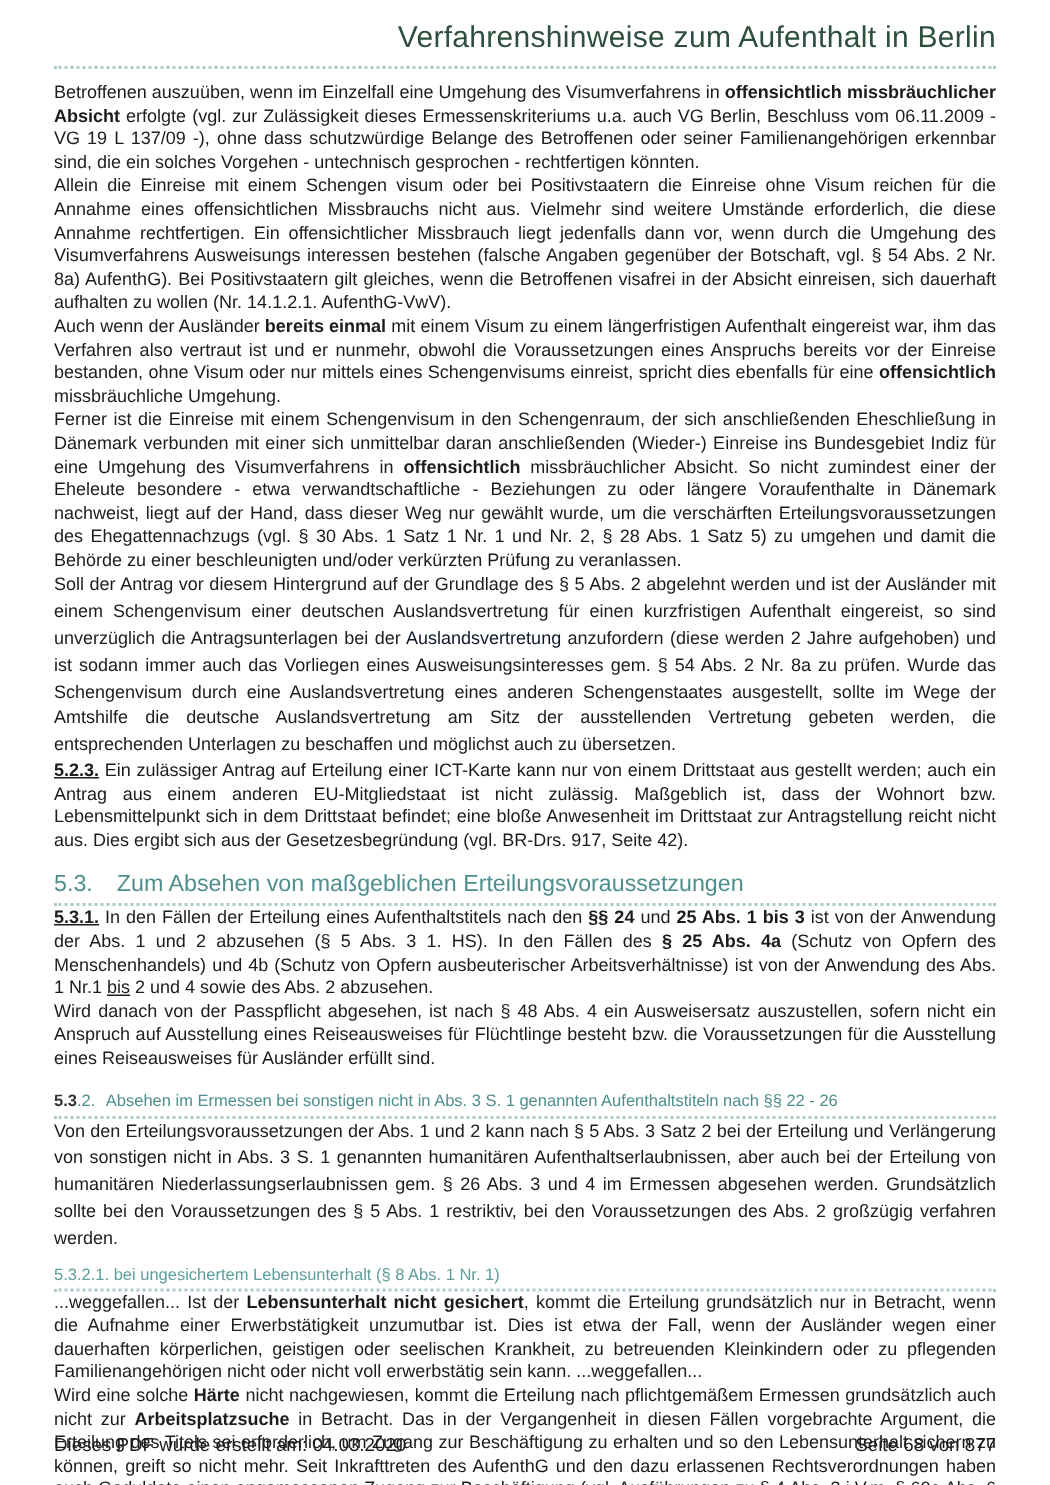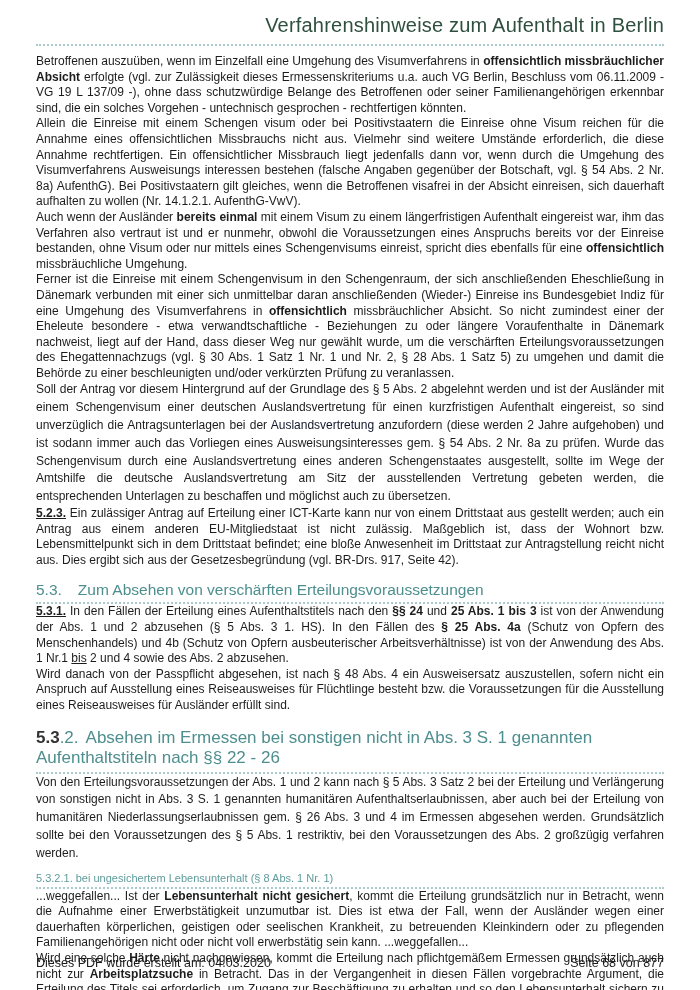--- a/index.html
+++ b/index.html
@@ -43,21 +43,21 @@
   h2.h53 {
     font-size:15.5px;
     font-weight:400;
     color:#4e8e8e;
     margin:13px 0 0 0;
     padding-bottom:3px;
     border-bottom:2px dotted #a9cbcb;
   }
   h2.h53 .num { margin-right:16px; }
   h3.h532 {
-    font-size:17px;
+    font-size:11px;
     font-weight:400;
     color:#4e8e8e;
     margin:14px 0 0 0;
     padding-bottom:4px;
     border-bottom:2px dotted #a9cbcb;
   }
   h3.h532 b.num { color:#333333; font-weight:700; }
   h3.h532 .gap { margin-left:7px; }
   h4.h5321 {
     font-size:11px;
@@ -90,21 +90,21 @@
   <p class="body"><span>Allein die Einreise mit einem Schengen visum oder bei Positivstaatern die Einreise ohne Visum reichen für die Annahme eines offensichtlichen Missbrauchs nicht aus. Vielmehr sind weitere Umstände erforderlich, die diese Annahme rechtfertigen. Ein offensichtlicher Missbrauch liegt jedenfalls dann vor, wenn durch die Umgehung des Visumverfahrens Ausweisungs interessen bestehen (falsche Angaben gegenüber der Botschaft, vgl. § 54 Abs. 2 Nr. 8a) AufenthG). Bei Positivstaatern gilt gleiches, wenn die Betroffenen visafrei in der Absicht einreisen, sich dauerhaft aufhalten zu wollen (Nr. 14.1.2.1. AufenthG-VwV).</span></p>
 
   <p class="body"><span>Auch wenn der Ausländer </span><b>bereits einmal</b><span> mit einem Visum zu einem längerfristigen Aufenthalt eingereist war, ihm das Verfahren also vertraut ist und er nunmehr, obwohl die Voraussetzungen eines Anspruchs bereits vor der Einreise bestanden, ohne Visum oder nur mittels eines Schengenvisums einreist, spricht dies ebenfalls für eine </span><b>offensichtlich</b><span> missbräuchliche Umgehung.</span></p>
 
   <p class="body"><span>Ferner ist die Einreise mit einem Schengenvisum in den Schengenraum, der sich anschließenden Eheschließung in Dänemark verbunden mit einer sich unmittelbar daran anschließenden (Wieder-) Einreise ins Bundesgebiet Indiz für eine Umgehung des Visumverfahrens in </span><b>offensichtlich</b><span> missbräuchlicher Absicht. So nicht zumindest einer der Eheleute besondere - etwa verwandtschaftliche - Beziehungen zu oder längere Voraufenthalte in Dänemark nachweist, liegt auf der Hand, dass dieser Weg nur gewählt wurde, um die verschärften Erteilungsvoraussetzungen des Ehegattennachzugs (vgl. § 30 Abs. 1 Satz 1 Nr. 1 und Nr. 2, § 28 Abs. 1 Satz 5) zu umgehen und damit die Behörde zu einer beschleunigten und/oder verkürzten Prüfung zu veranlassen.</span></p>
 
   <p class="body sp mt6"><span>Soll der Antrag vor diesem Hintergrund auf der Grundlage des § 5 Abs. 2 abgelehnt werden und ist der Ausländer mit einem Schengenvisum einer deutschen Auslandsvertretung für einen kurzfristigen Aufenthalt eingereist, so sind unverzüglich die Antragsunterlagen bei der </span><a class="link">Auslandsvertretung</a><span> anzufordern (diese werden 2 Jahre aufgehoben) und ist sodann immer auch das Vorliegen eines Ausweisungsinteresses gem. § 54 Abs. 2 Nr. 8a zu prüfen. Wurde das Schengenvisum durch eine Auslandsvertretung eines anderen Schengenstaates ausgestellt, sollte im Wege der Amtshilfe die deutsche Auslandsvertretung am Sitz der ausstellenden Vertretung gebeten werden, die entsprechenden Unterlagen zu beschaffen und möglichst auch zu übersetzen.</span></p>
 
   <p class="body mt8"><b class="u">5.2.3.</b><span> Ein zulässiger Antrag auf Erteilung einer ICT-Karte kann nur von einem Drittstaat aus gestellt werden; auch ein Antrag aus einem anderen EU-Mitgliedstaat ist nicht zulässig. Maßgeblich ist, dass der Wohnort bzw. Lebensmittelpunkt sich in dem Drittstaat befindet; eine bloße Anwesenheit im Drittstaat zur Antragstellung reicht nicht aus. Dies ergibt sich aus der Gesetzesbegründung (vgl. BR-Drs. 917, Seite 42).</span></p>
 
-  <h2 class="h53"><span class="num">5.3.</span><span>Zum Absehen von verschärften Erteilungsvoraussetzungen</span></h2>
+  <h2 class="h53"><span class="num">5.3.</span><span>Zum Absehen von maßgeblichen Erteilungsvoraussetzungen</span></h2>
 
   <p class="body mt2"><b class="u">5.3.1.</b><span> In den Fällen der Erteilung eines Aufenthaltstitels nach den </span><b>§§ 24</b><span> und </span><b>25 Abs. 1 bis 3</b><span> ist von der Anwendung der Abs. 1 und 2 abzusehen (§ 5 Abs. 3 1. HS). In den Fällen des </span><b>§ 25 Abs. 4a</b><span> (Schutz von Opfern des Menschenhandels) und 4b (Schutz von Opfern ausbeuterischer Arbeitsverhältnisse) ist von der Anwendung des Abs. 1 Nr.1 </span><u class="th">bis</u><span> 2 und 4 sowie des Abs. 2 abzusehen.</span></p>
 
   <p class="body mt15"><span>Wird danach von der Passpflicht abgesehen, ist nach § 48 Abs. 4 ein Ausweisersatz auszustellen, sofern nicht ein Anspruch auf Ausstellung eines Reiseausweises für Flüchtlinge besteht bzw. die Voraussetzungen für die Ausstellung eines Reiseausweises für Ausländer erfüllt sind.</span></p>
 
   <h3 class="h532"><b class="num">5.3</b><span>.2.</span><span class="gap">Absehen im Ermessen bei sonstigen nicht in Abs. 3 S. 1 genannten Aufenthaltstiteln nach §§ 22 - 26</span></h3>
 
   <p class="body sp mt8"><span>Von den Erteilungsvoraussetzungen der Abs. 1 und 2 kann nach § 5 Abs. 3 Satz 2 bei der Erteilung und Verlängerung von sonstigen nicht in Abs. 3 S. 1 genannten humanitären Aufenthaltserlaubnissen, aber auch bei der Erteilung von humanitären Niederlassungserlaubnissen gem. § 26 Abs. 3 und 4 im Ermessen abgesehen werden. Grundsätzlich sollte bei den Voraussetzungen des § 5 Abs. 1 restriktiv, bei den Voraussetzungen des Abs. 2 großzügig verfahren werden.</span></p>
 
   <h4 class="h5321"><span>5.3.2.1. bei ungesichertem Lebensunterhalt (§ 8 Abs. 1 Nr. 1)</span></h4>

